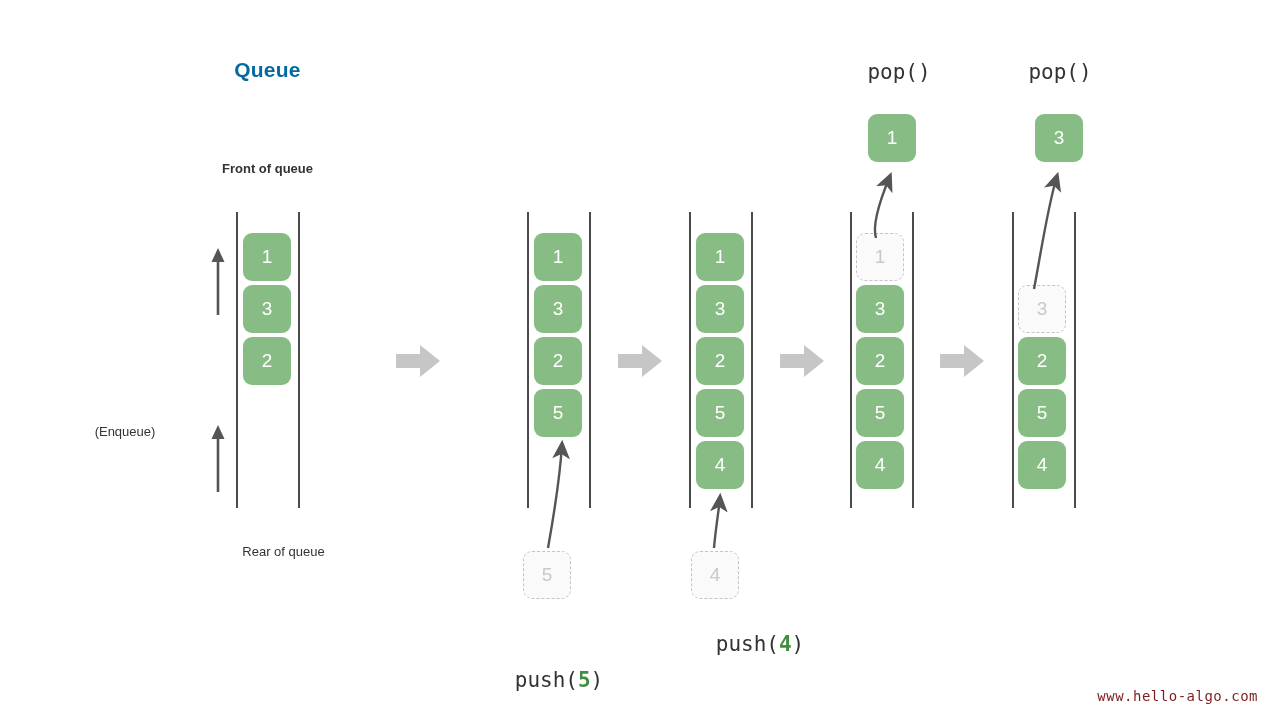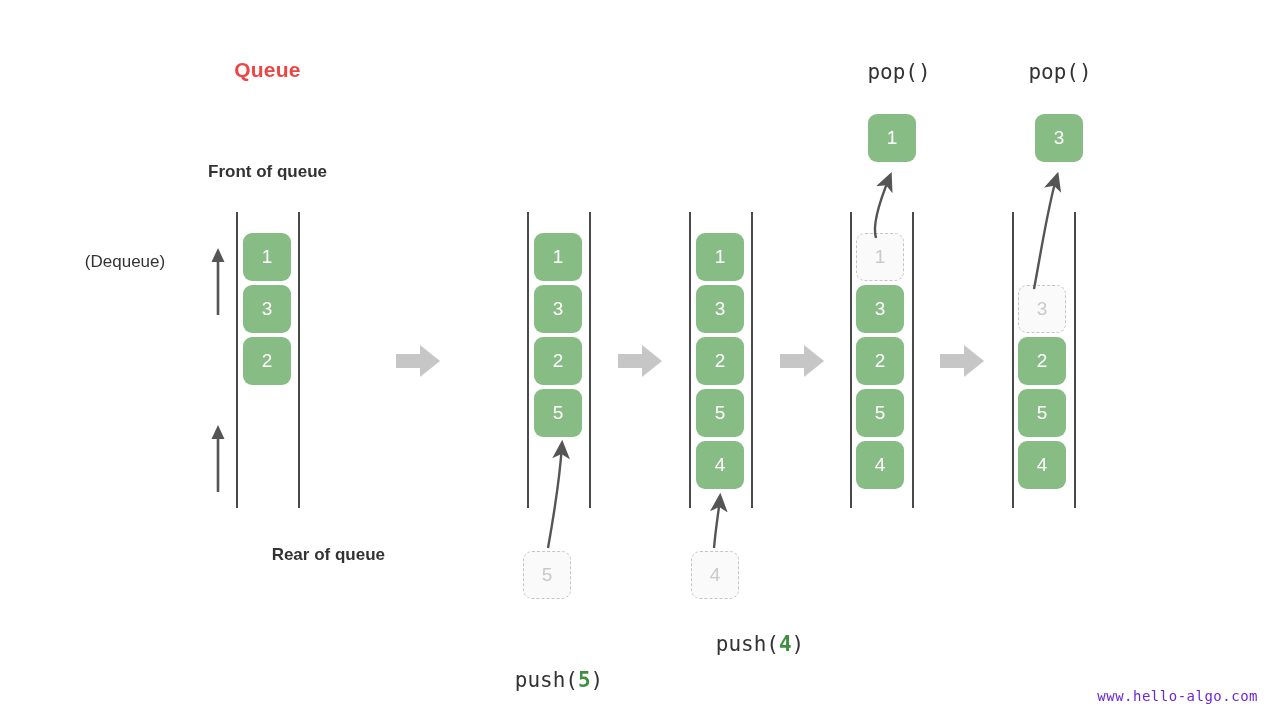--- a/index.html
+++ b/index.html
@@ -18,33 +18,33 @@
 
   
   .abs { position: absolute; }
 
   
   #queue-title {
     left: 0; top: 58px; width: 535px;
     text-align: center;
     font-size: 21px;
     font-weight: bold;
-    color: #ef4444;
+    color: #0369a1;
     letter-spacing: .2px;
   }
   .side-label {
-    font-size: 17px;
+    font-size: 13px;
     color: #333333;
     text-align: center;
     line-height: 1.45;
   }
   .side-label.bold { font-weight: bold; }
 
   #front-label { left: 150px; top: 160px; width: 235px; font-weight: bold; }
-  #rear-label  { left: 150px; top: 543px; width: 235px; font-weight: bold; text-align: right; }
+  #rear-label  { left: 166px; top: 543px; width: 235px; font-weight: normal; }
 
   #pop-label   { left: 30px; top: 250px; width: 190px; }
   #push-label  { left: 30px; top: 423px; width: 190px; }
   .side-label .l1 { font-weight: bold; display:block; }
   .side-label .l2 { display:block; }
 
   
   .side-arrow { width: 22px; height: 70px; }
   #pop-arrow  { left: 207px; top: 247px; }
   #push-arrow { left: 207px; top: 424px; }
@@ -85,42 +85,42 @@
     text-align: center;
     white-space: pre;
   }
   .code-label .arg { color: #3f8f41; font-weight: bold; }
 
   
   #watermark {
     right: 22px; bottom: 16px;
     font-family: "DejaVu Sans Mono", "Liberation Mono", monospace;
     font-size: 14px;
-    color: #6d28d9;
+    color: #7f1d1d;
     letter-spacing: .5px;
   }
 
   
   #curve-layer {
     left: 0; top: 0; width: 1280px; height: 720px;
     pointer-events: none;
   }
 </style>
 </head>
 <body>
 
 <div class="abs" id="queue-title">Queue</div>
 
 <div class="abs side-label bold" id="front-label">Front of queue</div>
 <div class="abs side-label bold" id="rear-label">Rear of queue</div>
 
 <div class="abs side-label" id="pop-label">
-  <span class="l2">(Dequeue)</span>
 </div>
 <div class="abs side-label" id="push-label">
+  <span class="l2">(Enqueue)</span>
 </div>
 
 <svg class="abs side-arrow" id="pop-arrow" viewBox="0 0 22 70">
   <line x1="11" y1="68" x2="11" y2="12" stroke="#555" stroke-width="2.6"></line>
   <polygon points="11,1 4.5,15 17.5,15" fill="#555"></polygon>
 </svg>
 <svg class="abs side-arrow" id="push-arrow" viewBox="0 0 22 70">
   <line x1="11" y1="68" x2="11" y2="12" stroke="#555" stroke-width="2.6"></line>
   <polygon points="11,1 4.5,15 17.5,15" fill="#555"></polygon>
 </svg>

